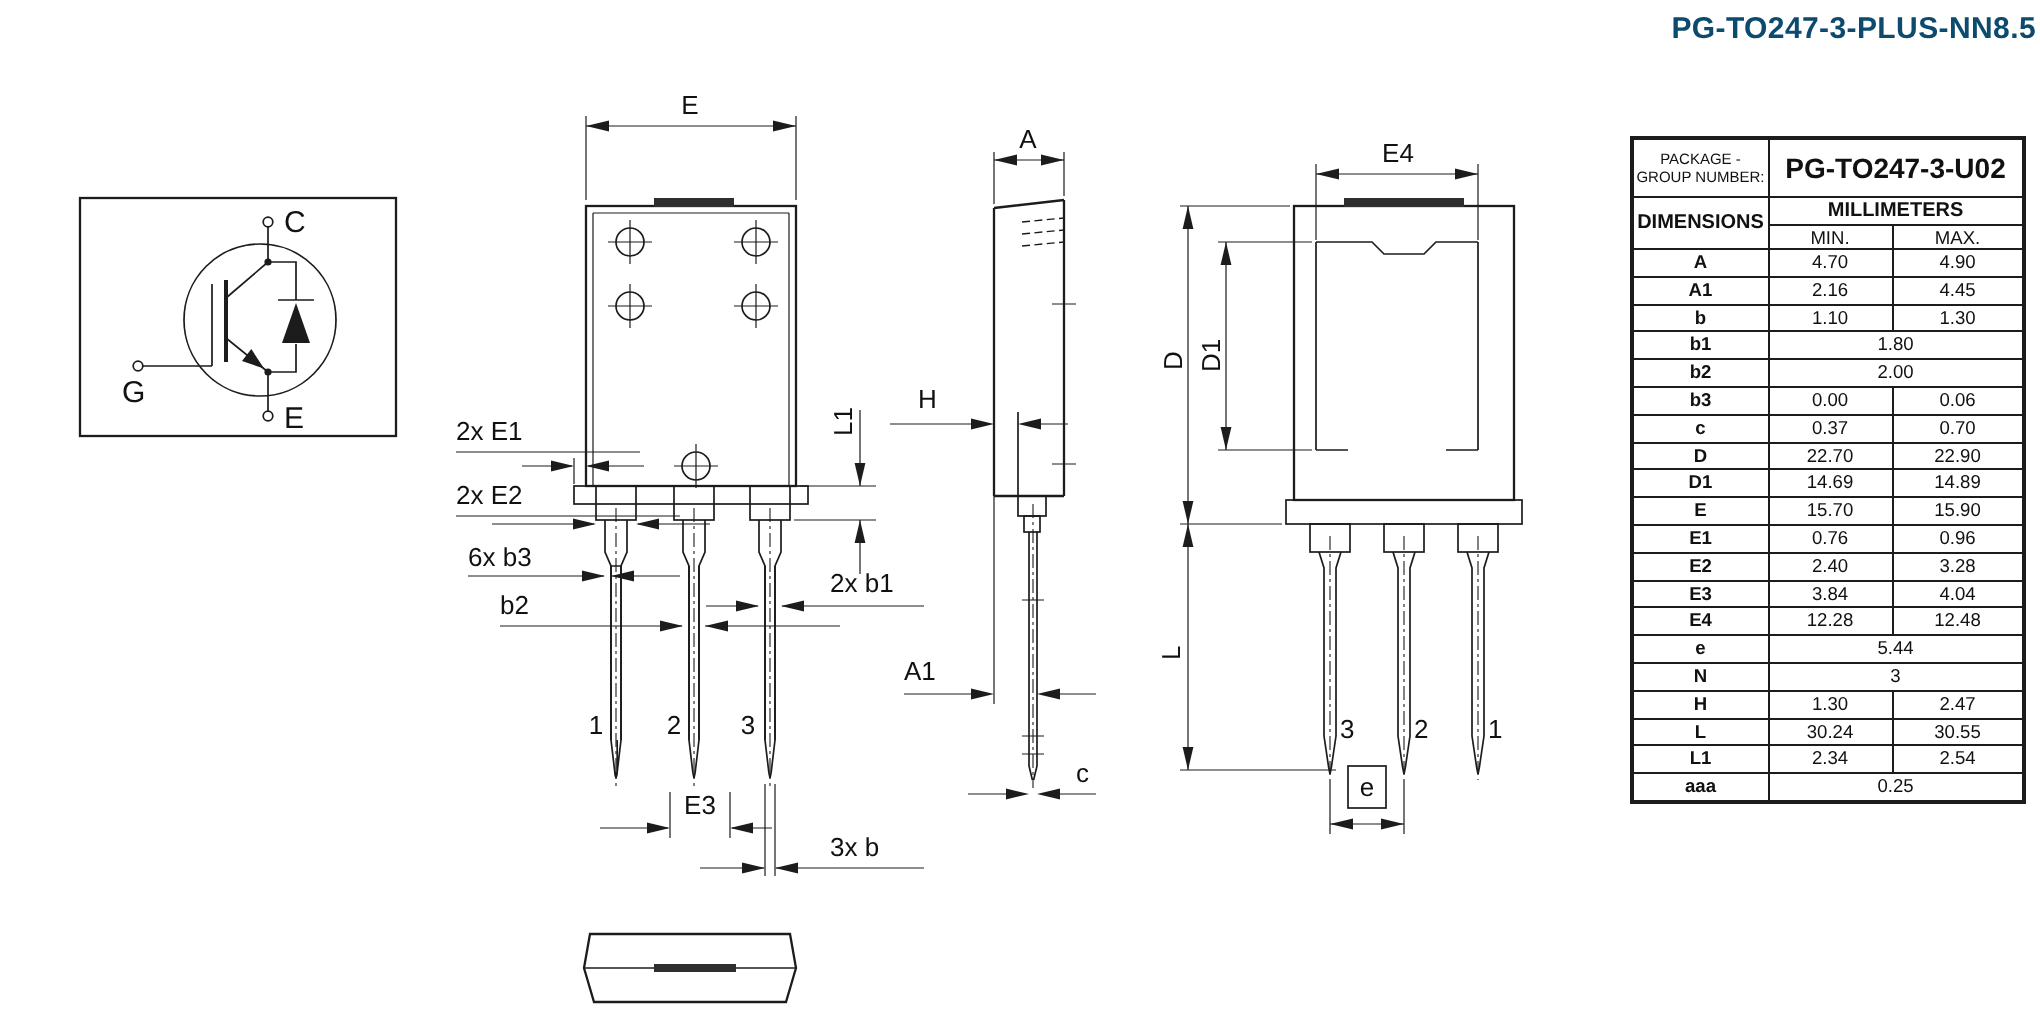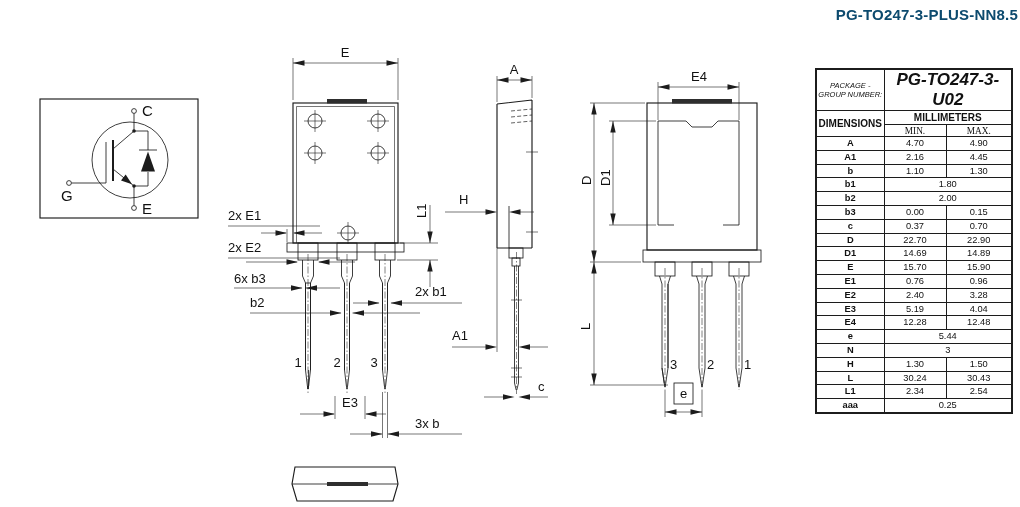--- a/index.html
+++ b/index.html
@@ -16,26 +16,26 @@
   .dark{fill:#2e2e2e;stroke:none;}
   .arr{fill:#1c1c1c;stroke:none;}
   .lbl{font-size:13px;fill:#111;}
   .pin{font-size:13px;fill:#111;}
   .sym{font-size:15px;fill:#111;}
   
   .dim-table{position:absolute;left:815px;top:68px;border-collapse:collapse;table-layout:fixed;
              color:#111;background:#fff;border:2px solid #1c1c1c;}
   .dim-table td{border:1px solid #1c1c1c;text-align:center;padding:0;overflow:hidden;}
   .pkg-label{font-size:7.5px;text-align:left;padding:1px 3px;line-height:1.2;}
-  .pkg-value{font-size:17px;font-weight:bold;}
+  .pkg-value{font-size:14px;font-weight:bold;}
   .hd{font-size:10px;font-weight:bold;}
-  .minmax{font-size:9.3px;font-family:Liberation Serif, serif;}
+  .minmax{font-size:9.3px;}
   .drow td{height:12.8px;font-size:9.3px;line-height:12.8px;}
   .dimcell{font-weight:bold;}
-  .r1 td{height:28px;font-style:italic;}
+  .r1 td{height:28px;}
   .r2 td{height:13px;}
   .r3 td{height:11px;}
 </style>
 </head>
 <body>
 
 <div class="canvas">
 
   <div class="page-title">PG-TO247-3-PLUS-NN8.5</div>
 
@@ -317,21 +317,21 @@
           <td class="dimcell">b1</td>
           <td colspan="2">1.80</td>
         </tr>
     <tr class="drow">
           <td class="dimcell">b2</td>
           <td colspan="2">2.00</td>
         </tr>
     <tr class="drow">
           <td class="dimcell">b3</td>
           <td>0.00</td>
-          <td>0.15</td>
+          <td>0.06</td>
         </tr>
     <tr class="drow">
           <td class="dimcell">c</td>
           <td>0.37</td>
           <td>0.70</td>
         </tr>
     <tr class="drow">
           <td class="dimcell">D</td>
           <td>22.70</td>
           <td>22.90</td>
@@ -351,45 +351,45 @@
           <td>0.76</td>
           <td>0.96</td>
         </tr>
     <tr class="drow">
           <td class="dimcell">E2</td>
           <td>2.40</td>
           <td>3.28</td>
         </tr>
     <tr class="drow">
           <td class="dimcell">E3</td>
-          <td>5.19</td>
+          <td>3.84</td>
           <td>4.04</td>
         </tr>
     <tr class="drow">
           <td class="dimcell">E4</td>
           <td>12.28</td>
           <td>12.48</td>
         </tr>
     <tr class="drow">
           <td class="dimcell">e</td>
           <td colspan="2">5.44</td>
         </tr>
     <tr class="drow">
           <td class="dimcell">N</td>
           <td colspan="2">3</td>
         </tr>
     <tr class="drow">
           <td class="dimcell">H</td>
           <td>1.30</td>
-          <td>1.50</td>
+          <td>2.47</td>
         </tr>
     <tr class="drow">
           <td class="dimcell">L</td>
           <td>30.24</td>
-          <td>30.43</td>
+          <td>30.55</td>
         </tr>
     <tr class="drow">
           <td class="dimcell">L1</td>
           <td>2.34</td>
           <td>2.54</td>
         </tr>
     <tr class="drow">
           <td class="dimcell">aaa</td>
           <td colspan="2">0.25</td>
         </tr>

